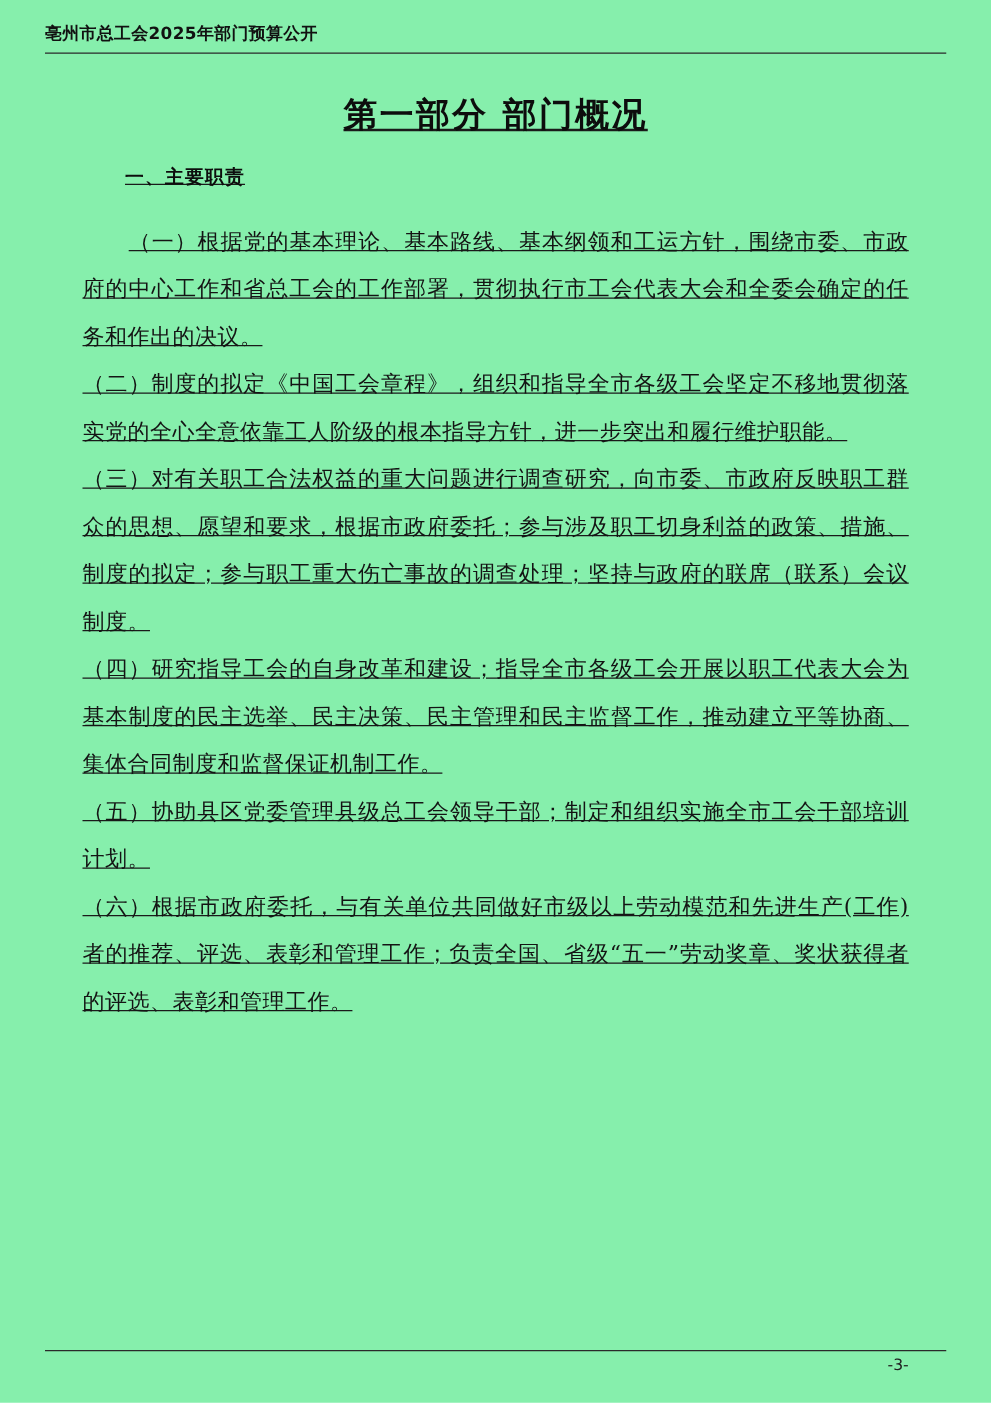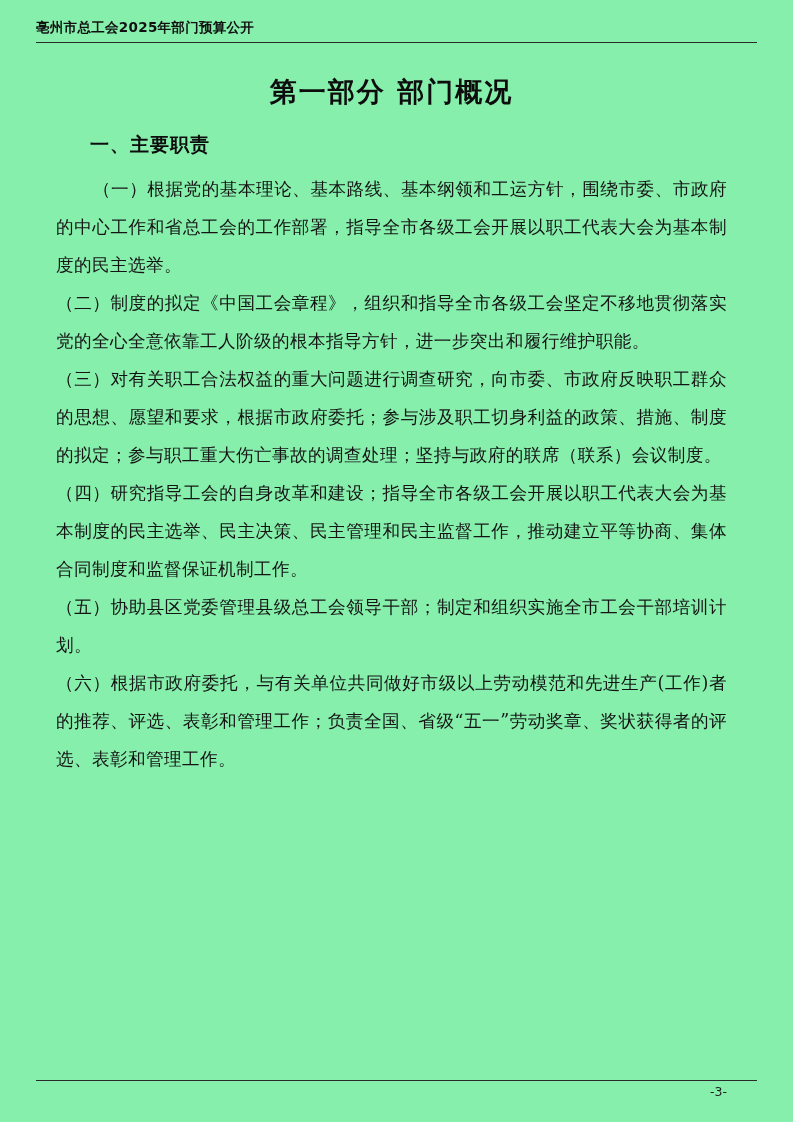--- a/index.html
+++ b/index.html
@@ -42,37 +42,38 @@
   .header-rule {
     position: absolute;
     left: 0;
     right: 0;
     top: 24px;
     border-bottom: 1.2px solid #2a2a2a;
   }
   .content {
     position: absolute;
     top: 62px;
-    left: 56px;
+    left: 66px;
     right: 66px;
+    text-decoration: underline;
   }
   .doc-title {
     text-align: center;
     font-size: 27px;
     font-weight: bold;
     letter-spacing: 2px;
     margin: 12px 0 22px 0;
     font-family: "DejaVu Sans", "Liberation Sans", sans-serif;
     color: #0d0d0d;
   }
   .section-heading {
-    font-size: 19px;
+    font-size: 15px;
     font-weight: bold;
     letter-spacing: 1px;
-    margin: 0 0 12px 34px;
+    margin: 0 0 24px 34px;
     font-family: "DejaVu Sans", "Liberation Sans", sans-serif;
     color: #0d0d0d;
   }
   .para {
     font-size: 17.6px;
     line-height: 38px;
     text-align: justify;
     text-justify: inter-ideograph;
     letter-spacing: 0.4px;
     margin: 0;
@@ -113,21 +114,21 @@
     <div class="header-title">亳州市总工会2025年部门预算公开</div>
     <div class="header-rule"></div>
   </div>
 
   <div class="content">
 
     <h1 class="doc-title">第一部分  部门概况</h1>
 
     <h2 class="section-heading">一、主要职责</h2>
 
-    <p class="para indent">（一）根据党的基本理论、基本路线、基本纲领和工运方针，围绕市委、市政府的中心工作和省总工会的工作部署，指导全市各级工会开展以职工代表大会为基本制度的民主选举。</p>
+    <p class="para indent">（一）根据党的基本理论、基本路线、基本纲领和工运方针，围绕市委、市政府的中心工作和省总工会的工作部署，贯彻执行市工会代表大会和全委会确定的任务和作出的决议。</p>
     <p class="para">（二）制度的拟定《中国工会章程》，组织和指导全市各级工会坚定不移地贯彻落实党的全心全意依靠工人阶级的根本指导方针，进一步突出和履行维护职能。</p>
     <p class="para">（三）对有关职工合法权益的重大问题进行调查研究，向市委、市政府反映职工群众的思想、愿望和要求，根据市政府委托；参与涉及职工切身利益的政策、措施、制度的拟定；参与职工重大伤亡事故的调查处理；坚持与政府的联席（联系）会议制度。</p>
     <p class="para">（四）研究指导工会的自身改革和建设；指导全市各级工会开展以职工代表大会为基本制度的民主选举、民主决策、民主管理和民主监督工作，推动建立平等协商、集体合同制度和监督保证机制工作。</p>
     <p class="para">（五）协助县区党委管理县级总工会领导干部；制定和组织实施全市工会干部培训计划。</p>
     <p class="para">（六）根据市政府委托，与有关单位共同做好市级以上劳动模范和先进生产(工作)者的推荐、评选、表彰和管理工作；负责全国、省级“五一”劳动奖章、奖状获得者的评选、表彰和管理工作。</p>
 
   </div>
 
   <div class="footer">
     <div class="footer-rule"></div>

